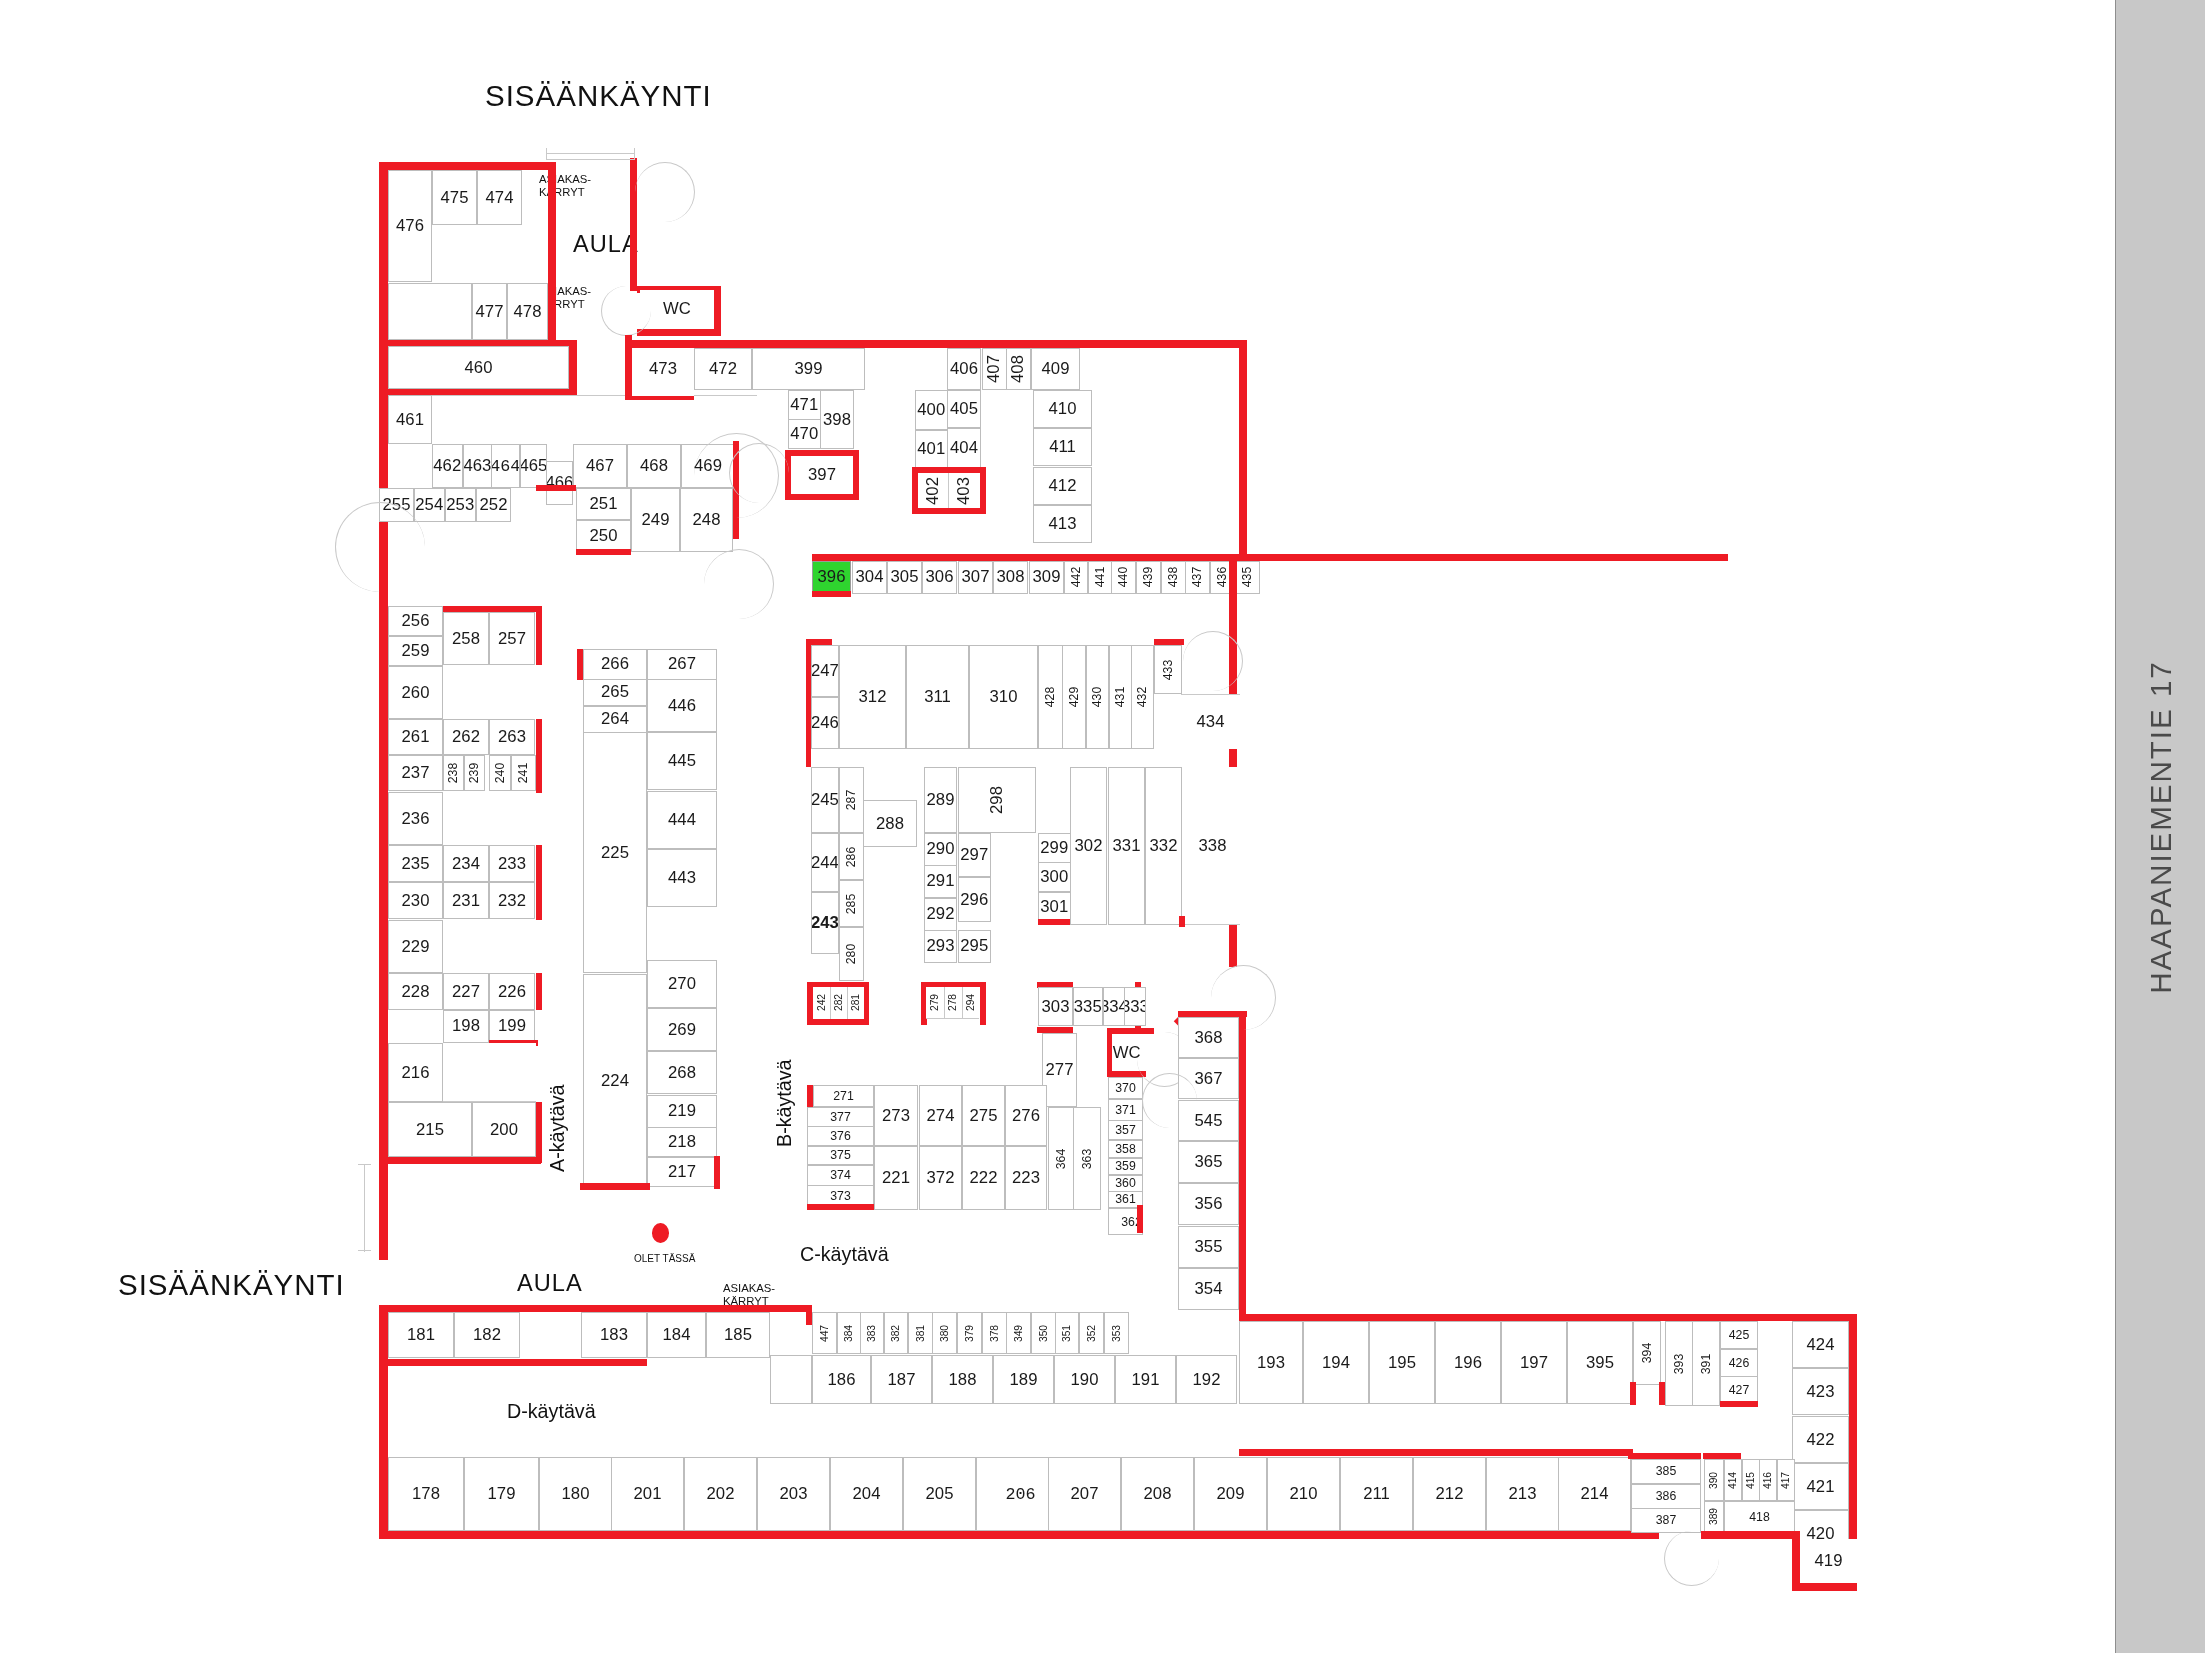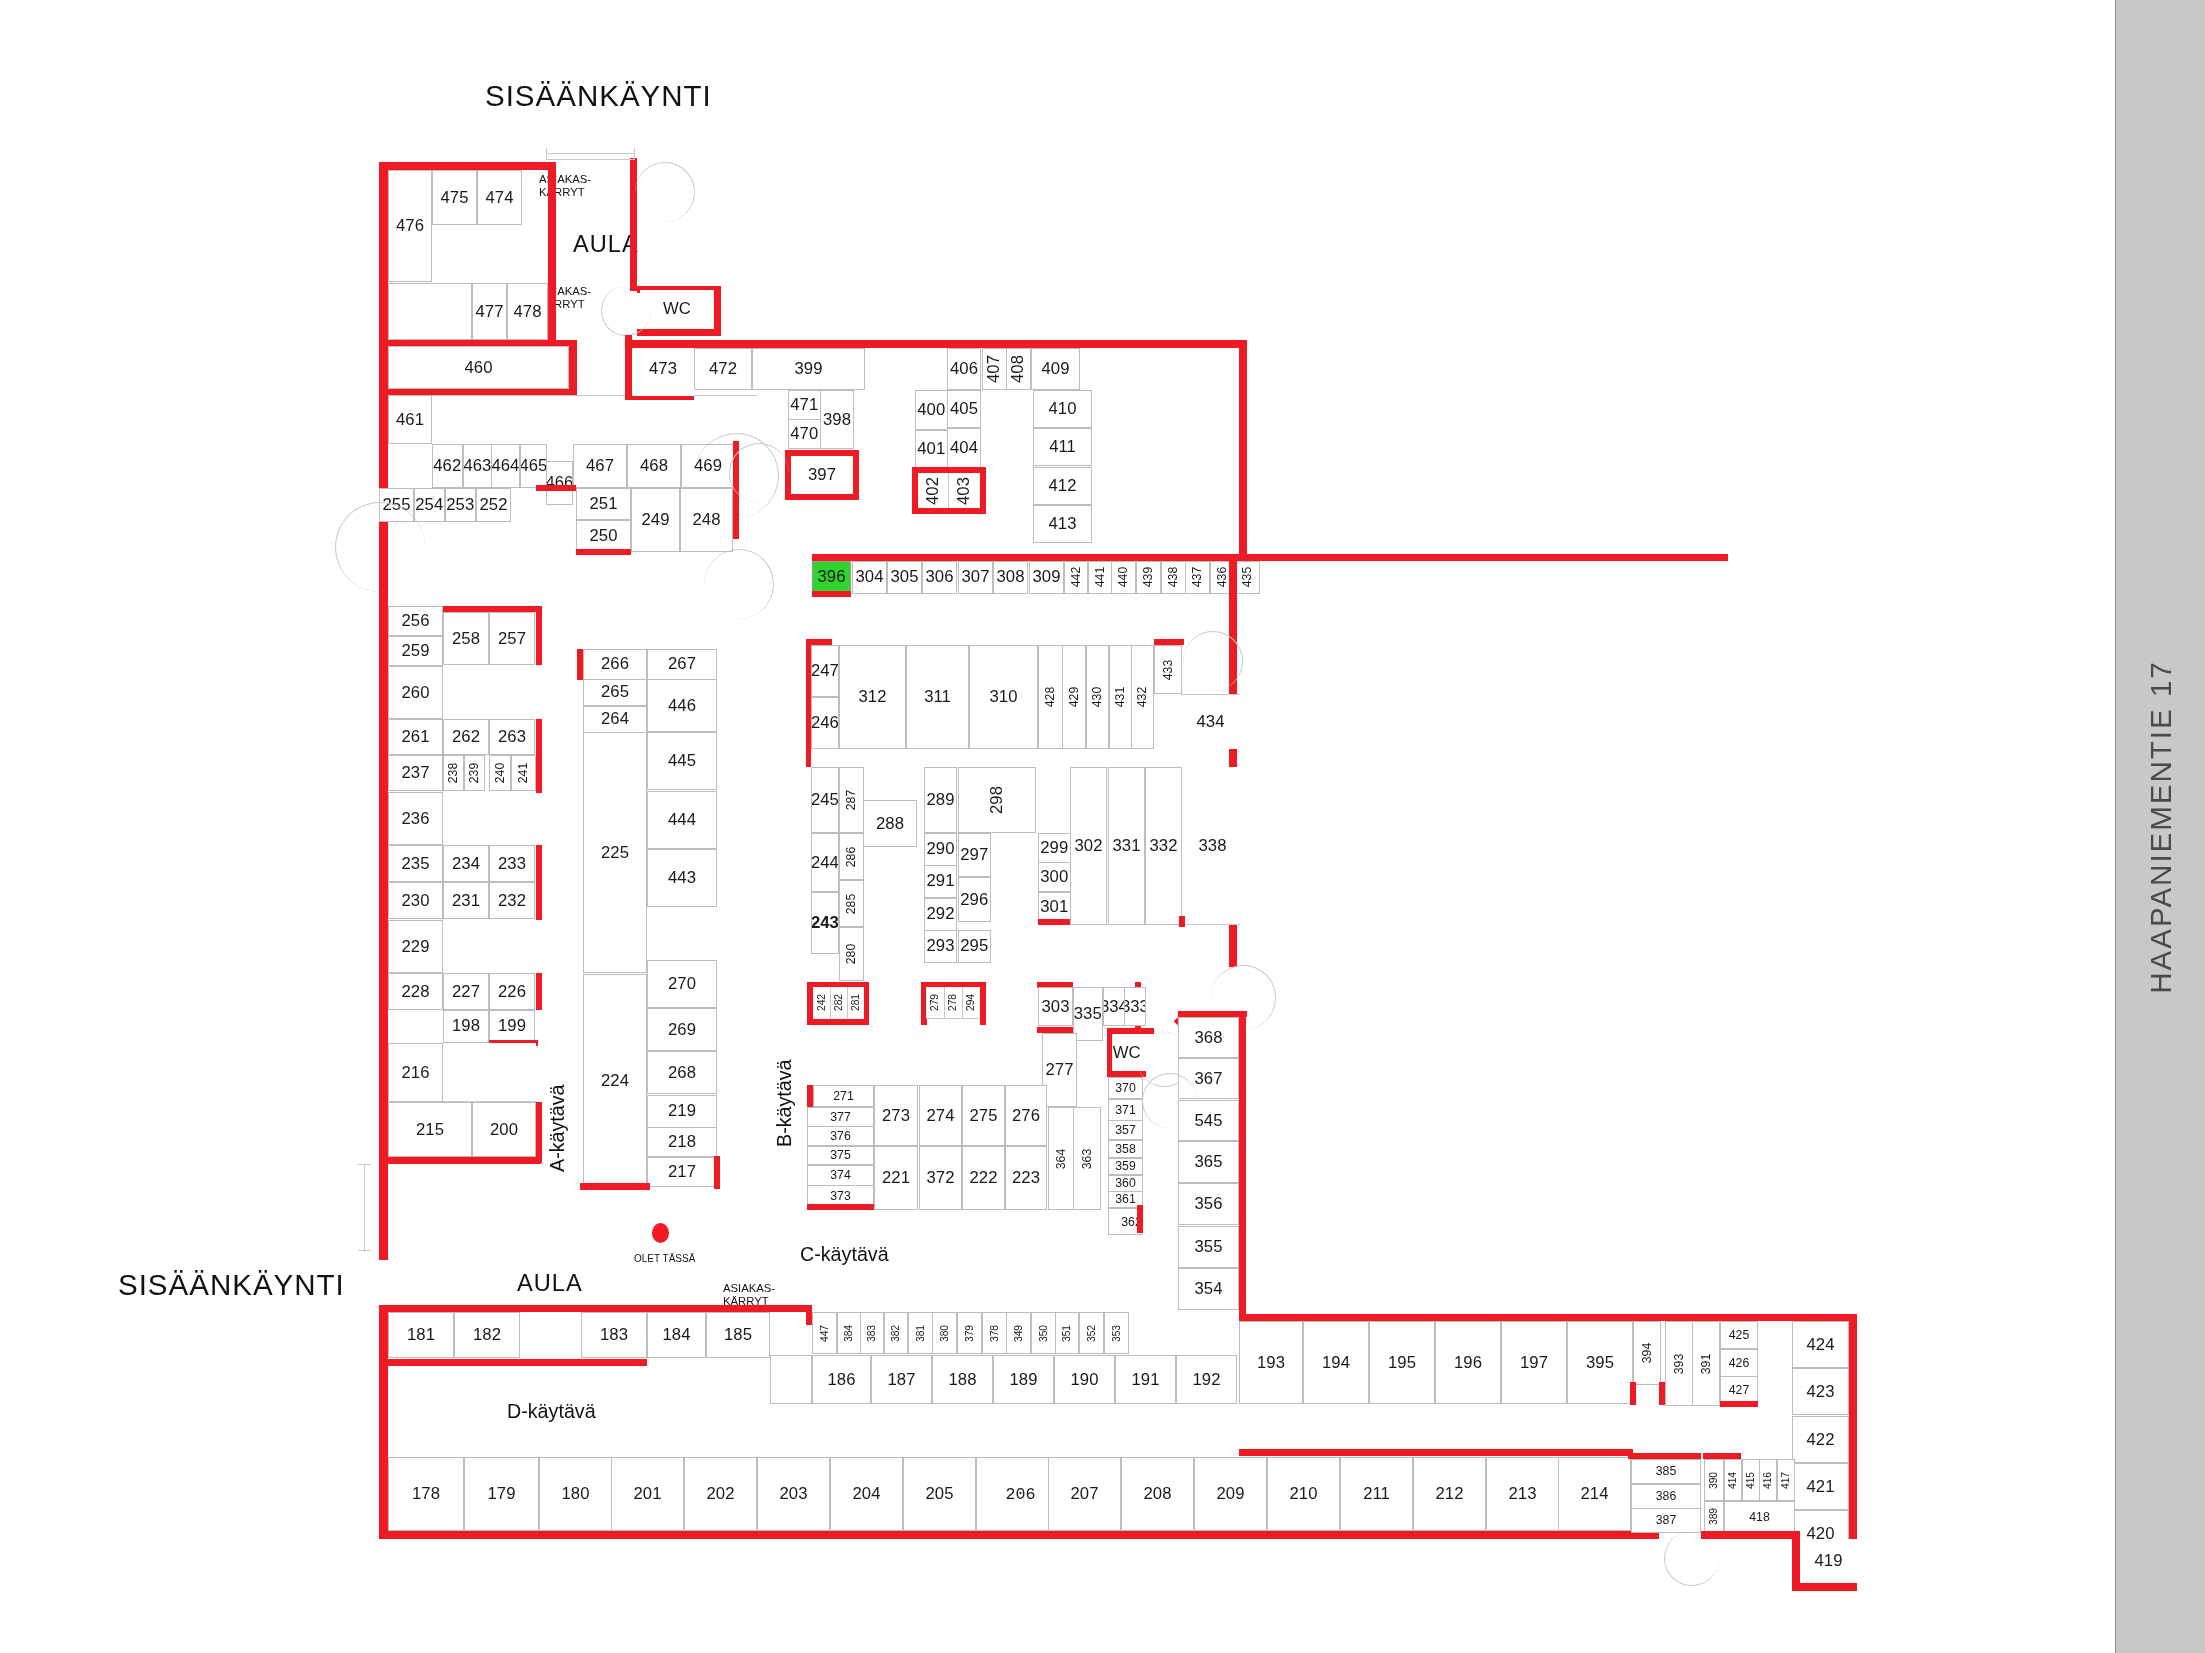--- a/index.html
+++ b/index.html
@@ -111,21 +111,21 @@
         <span></span>
       </div>
     <div class="g1" style="left:432px;top:395px;width:325px;height:1px;"></div>
 
     <div class="r" style="left:432px;top:444px;width:30.5px;height:44px;">
         <span>462</span>
       </div>
     <div class="r" style="left:463px;top:444px;width:28.6px;height:44px;">
         <span>463</span>
       </div>
-    <div class="r" style="left:491px;top:444px;width:28.6px;height:44px;">
+    <div class="r" style="left:491px;top:444px;width:28.6px;height:44px;font-family:Liberation Mono, monospace;">
         <span>464</span>
       </div>
     <div class="r" style="left:520px;top:444px;width:26.6px;height:44px;">
         <span>465</span>
       </div>
     <div class="r" style="left:546px;top:461px;width:26.6px;height:44px;">
         <span>466</span>
       </div>
     <div class="r" style="left:573px;top:444px;width:54px;height:44px;">
         <span>467</span>
@@ -631,21 +631,21 @@
     <div class="g1" style="left:944px;top:987px;width:1px;height:31.5px;"></div>
     <div class="g1" style="left:962px;top:987px;width:1px;height:31.5px;"></div>
     <div class="g1" style="left:926px;top:1018px;width:53px;height:1px;"></div>
 
     <div class="w" style="left:1037px;top:982px;width:36px;height:5.9px;"></div>
     <div class="w" style="left:1037px;top:1027px;width:36px;height:5.9px;"></div>
     <div class="w" style="left:1135px;top:982px;width:5.9px;height:51px;"></div>
     <div class="r" style="left:1038px;top:987px;width:35px;height:39px;">
         <span>303</span>
       </div>
-    <div class="r" style="left:1073px;top:987px;width:29.5px;height:54px;">
+    <div class="r" style="left:1073px;top:987px;width:29.5px;height:39px;">
         <span>335</span>
       </div>
     <div class="r" style="left:1103px;top:987px;width:21.7px;height:39px;">
         <span>334</span>
       </div>
     <div class="r" style="left:1124px;top:987px;width:21.7px;height:39px;">
         <span>333</span>
       </div>
 
     <div class="r" style="left:1042px;top:1033px;width:35px;height:74px;">

